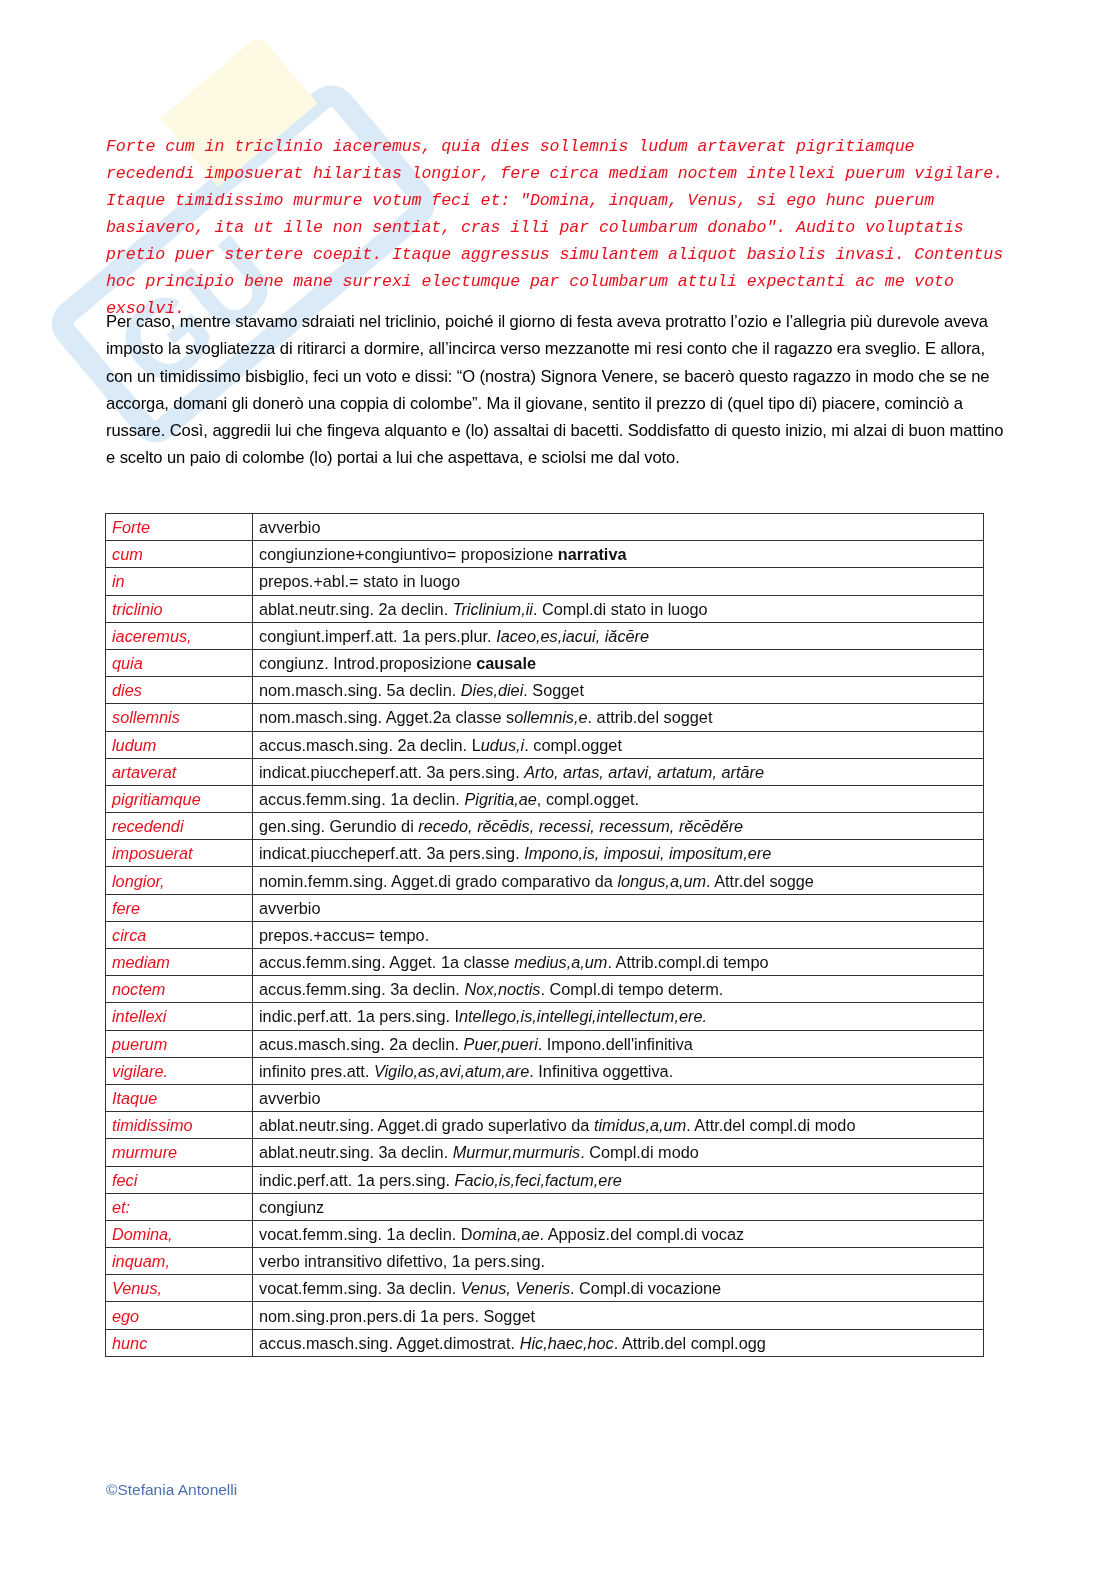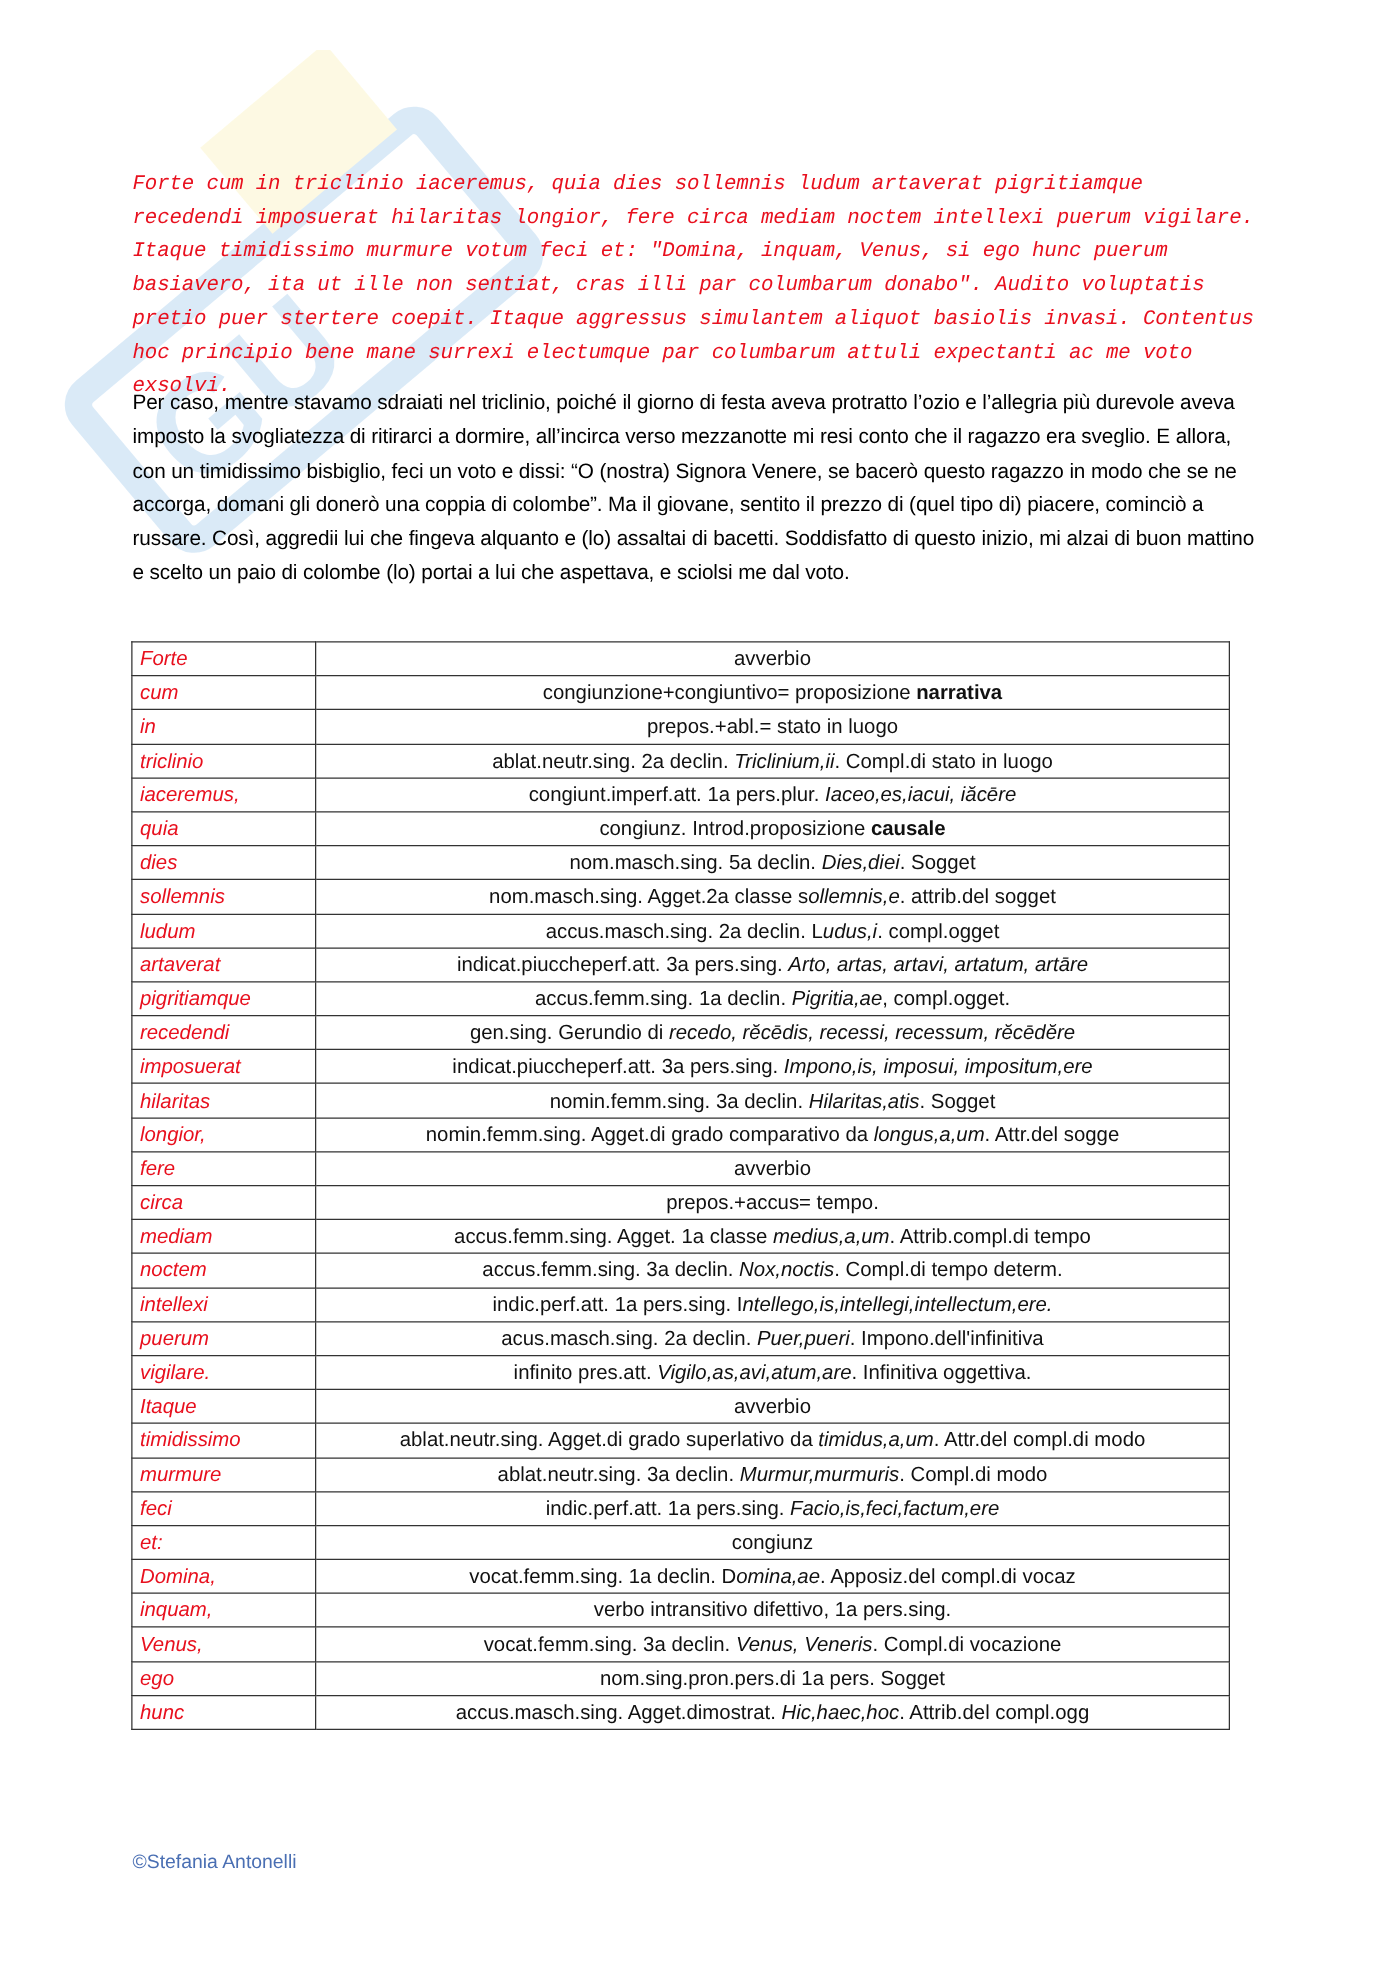--- a/index.html
+++ b/index.html
@@ -7,21 +7,21 @@
          font-family: "Liberation Sans", "DejaVu Sans", sans-serif; color: #000; }
   .watermark { position: absolute; left: 20px; top: 40px; width: 440px; height: 440px; pointer-events: none; opacity: 0.18; }
   .latin { position: absolute; left: 106px; top: 133px; width: 900px;
            color: #e8101e; font-style: italic; font-size: 16.6px; line-height: 27px; margin: 0; letter-spacing: -0.1px; font-family: Liberation Mono, monospace; }
   .translation { position: absolute; left: 106px; top: 308px; width: 900px;
            color: #000; font-size: 16.6px; line-height: 27.3px; margin: 0; letter-spacing: -0.1px; }
   table.analysis { position: absolute; left: 105px; top: 513px; width: 879px;
            border-collapse: collapse; font-size: 16.3px; }
   table.analysis td { border: 1.5px solid #333; height: 26.2px; padding: 0 6px; vertical-align: middle; white-space: nowrap; overflow: hidden; line-height: 20px; }
   table.analysis td.word { width: 134px; color: #e8101e; font-style: italic; }
-  table.analysis td.desc { color: #111; text-align: center; }
+  table.analysis td.desc { color: #111; }
   .footer { position: absolute; left: 106px; top: 1481px; color: #4a6fb3; font-size: 15.5px; }
 </style>
 </head>
 <body>
 
 <svg class="watermark" viewBox="0 0 440 440">
   <g transform="rotate(-40 220 220)">
     <rect x="40" y="150" width="360" height="150" rx="14" fill="none" stroke="#3a8fd6" stroke-width="22"></rect>
     <path d="M250 60 L380 60 L380 150 L250 150 Z" fill="#f5e36a"></path>
     <text x="70" y="270" font-size="110" font-weight="bold" fill="#3a8fd6" font-family="Liberation Sans, sans-serif">GU</text>
@@ -78,24 +78,20 @@
         <td class="word">pigritiamque</td>
         <td class="desc"><span>accus.femm.sing. 1a declin. </span><i>Pigritia,ae</i><span>, compl.ogget.</span></td>
       </tr>
       <tr>
         <td class="word">recedendi</td>
         <td class="desc"><span>gen.sing. Gerundio di  </span><i>recedo, rĕcēdis, recessi, recessum, rĕcēdĕre</i></td>
       </tr>
       <tr>
         <td class="word">imposuerat</td>
         <td class="desc"><span>indicat.piuccheperf.att. 3a pers.sing. </span><i>Impono,is, imposui, impositum,ere</i></td>
-      </tr>
-      <tr>
-        <td class="word">hilaritas</td>
-        <td class="desc"><span>nomin.femm.sing. 3a declin. </span><i>Hilaritas,atis</i><span>. Sogget</span></td>
       </tr>
       <tr>
         <td class="word">longior,</td>
         <td class="desc"><span>nomin.femm.sing. Agget.di grado comparativo da </span><i>longus,a,um</i><span>. Attr.del sogge</span></td>
       </tr>
       <tr>
         <td class="word">fere</td>
         <td class="desc"><span>avverbio</span></td>
       </tr>
       <tr>

